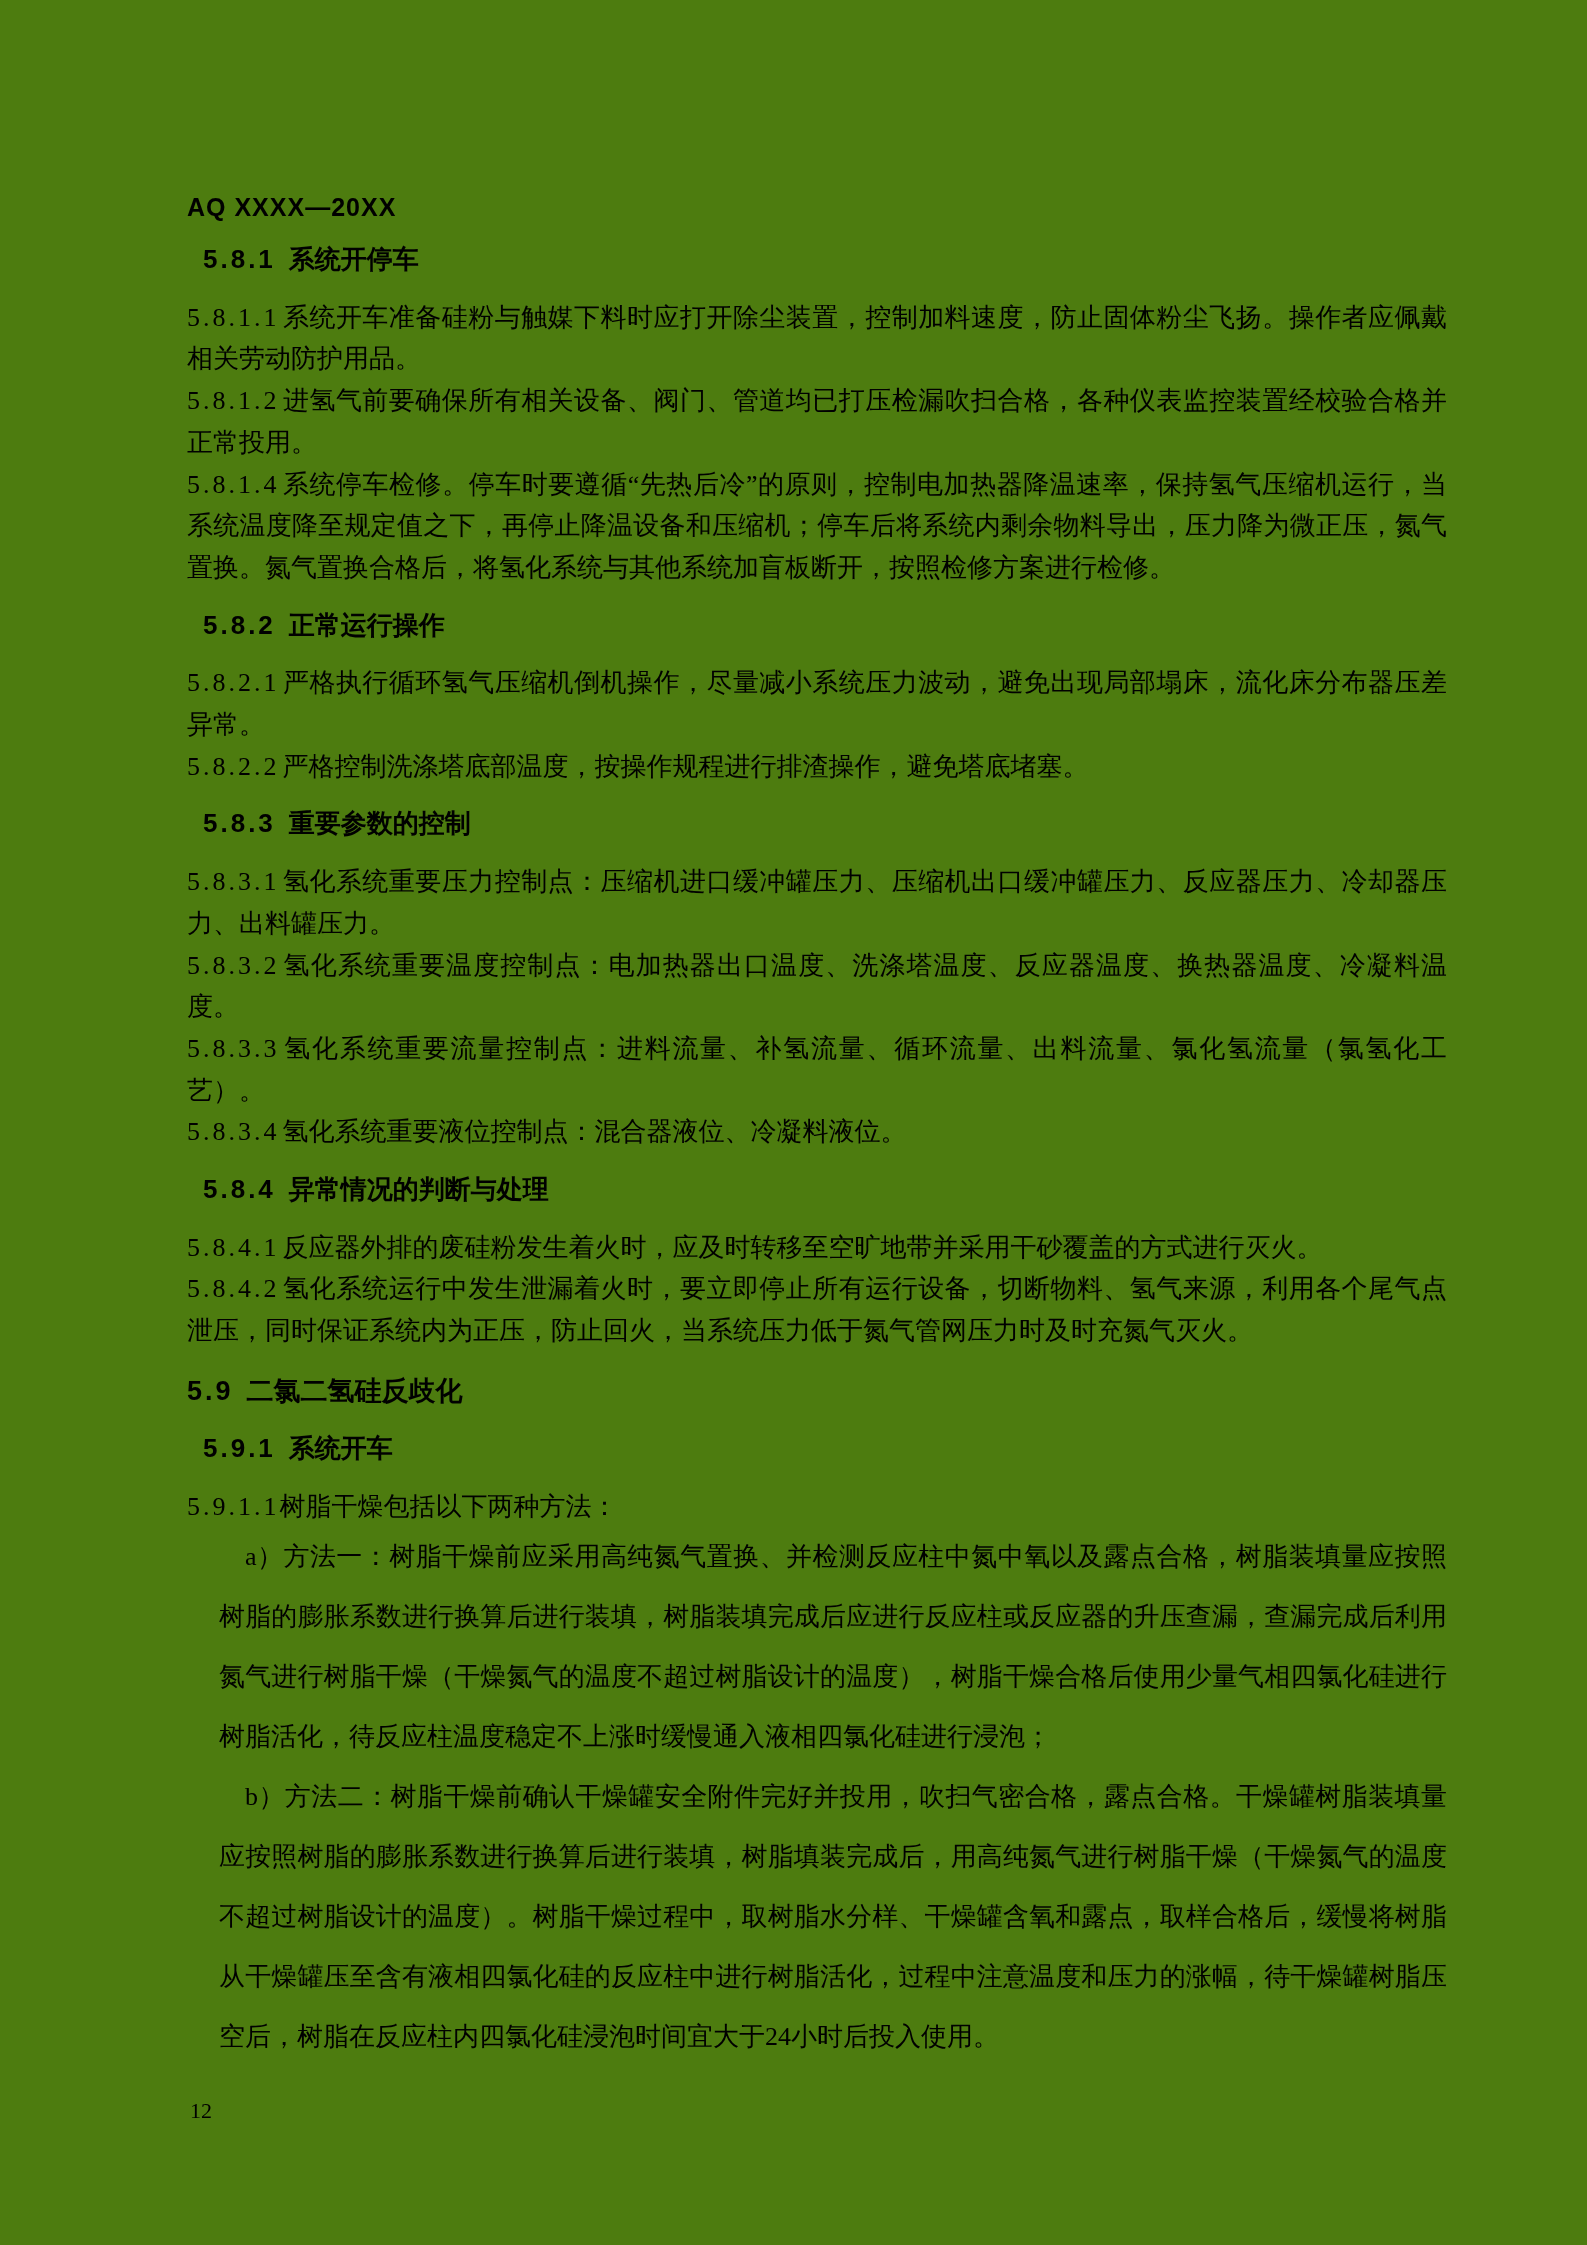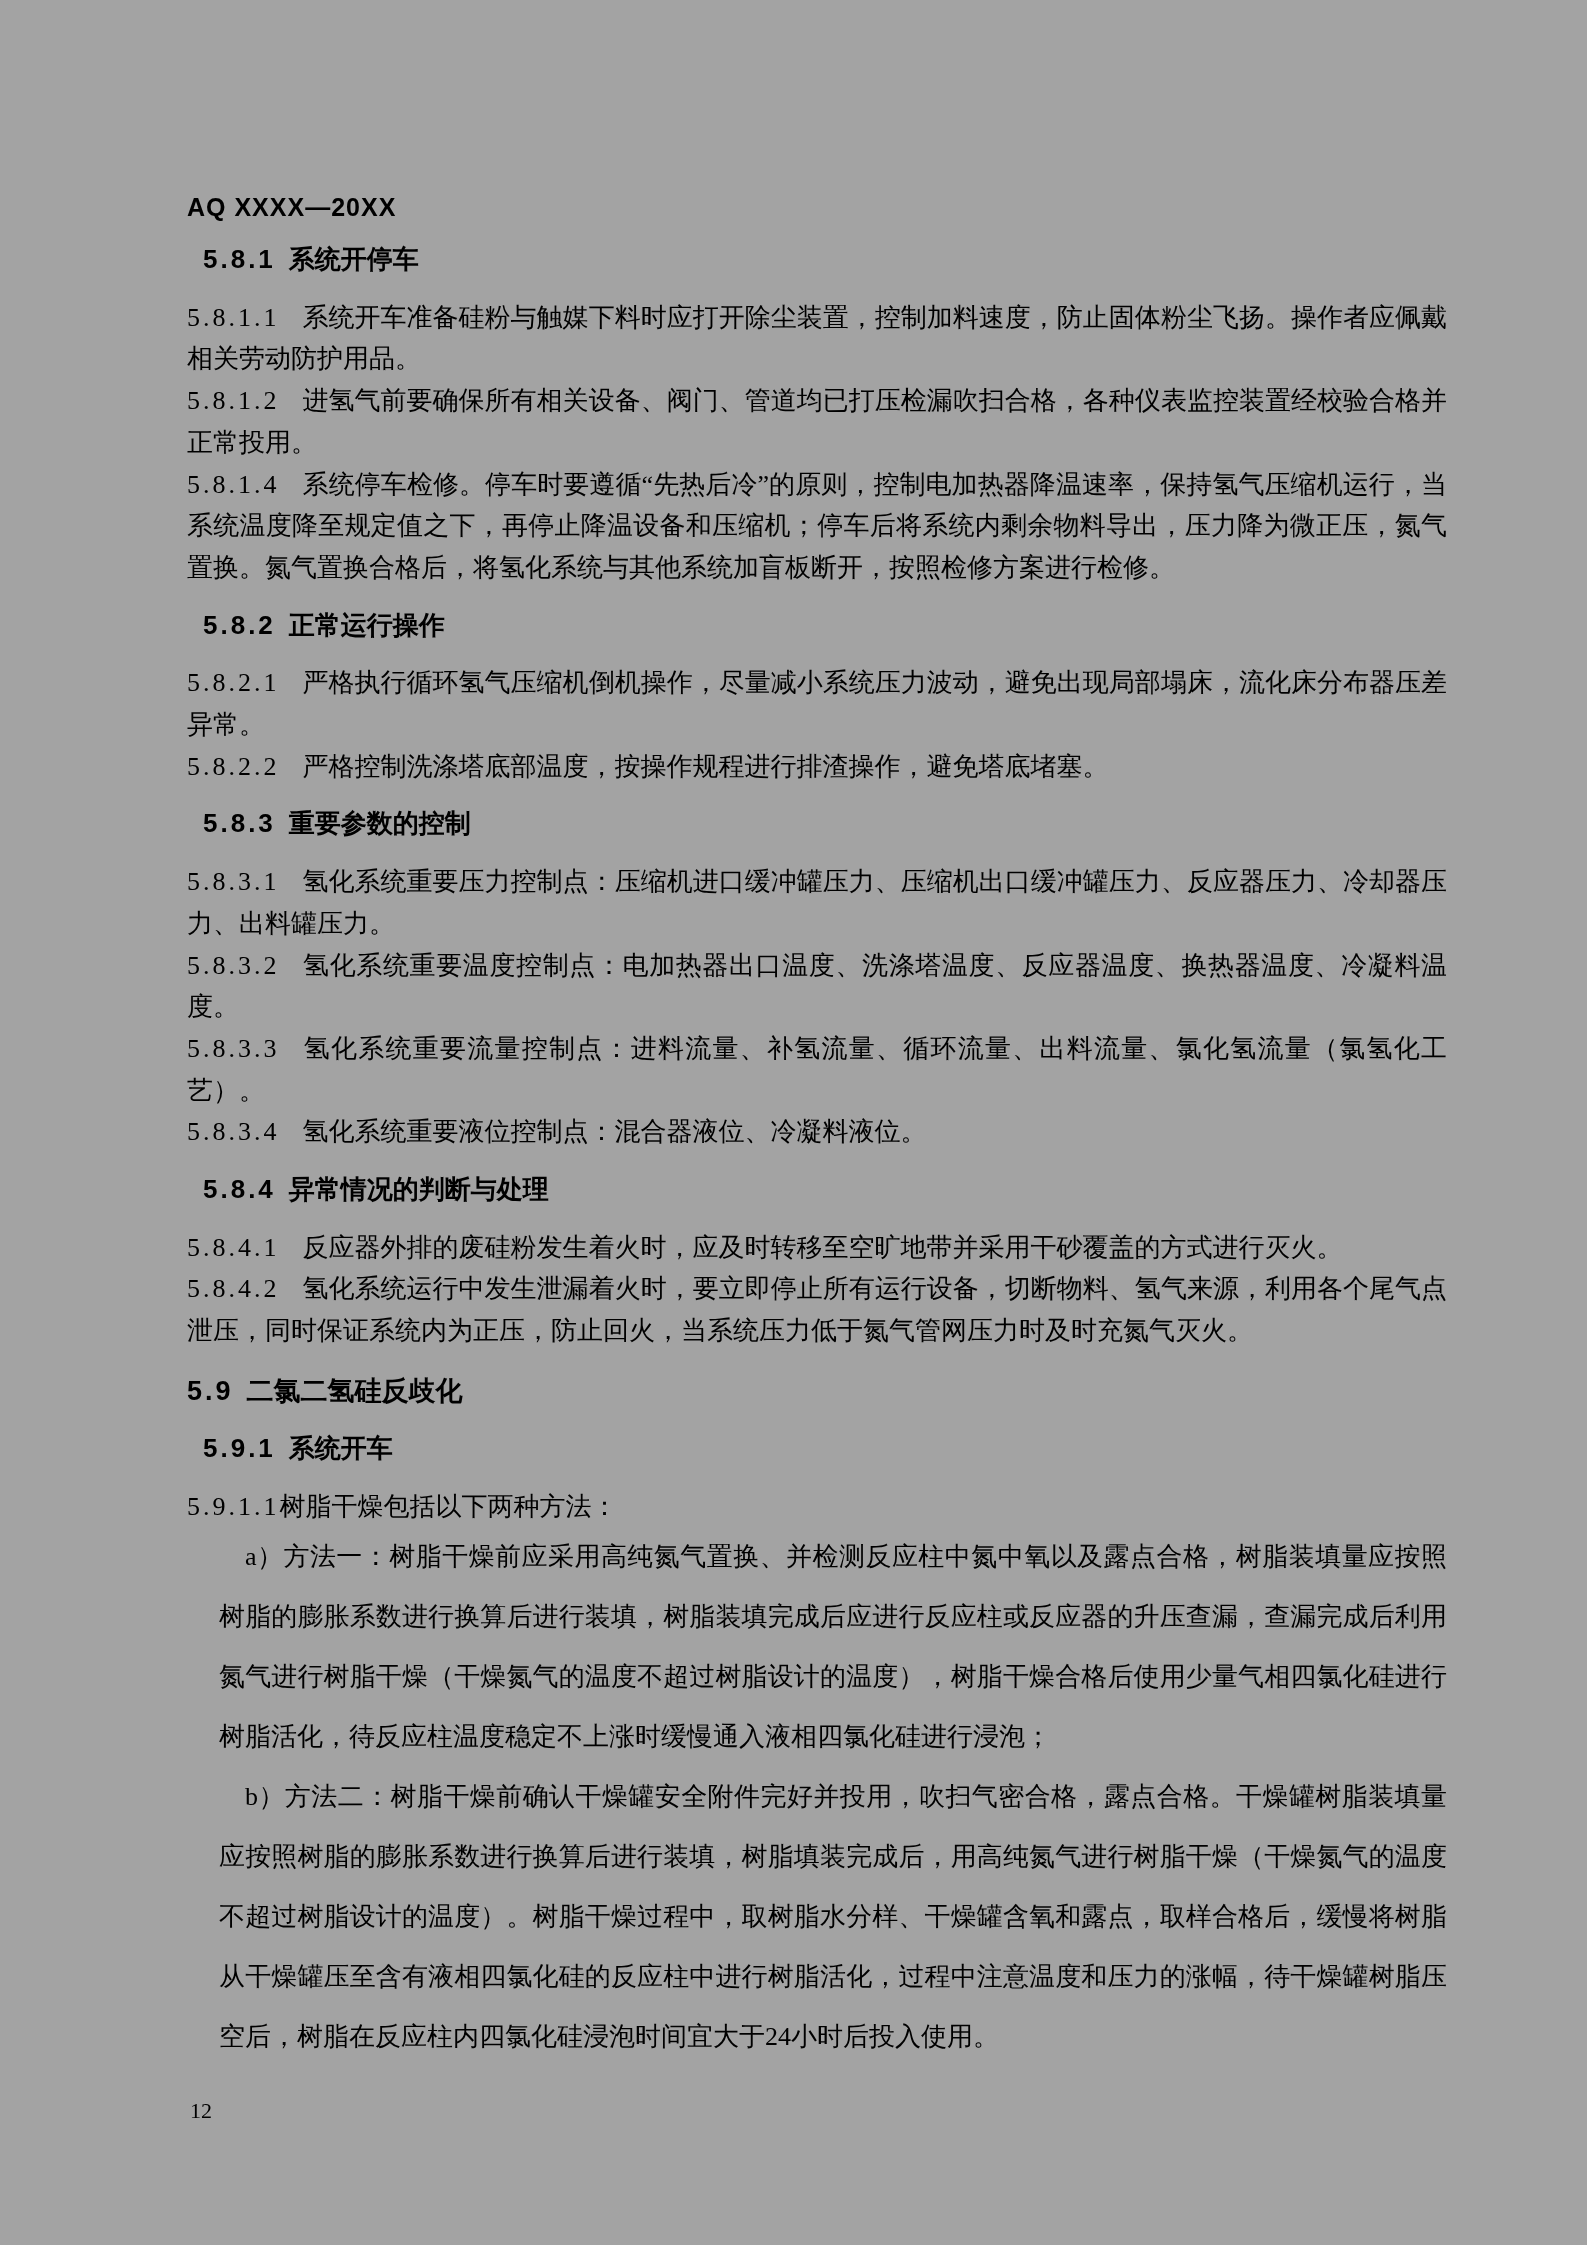--- a/index.html
+++ b/index.html
@@ -1,21 +1,21 @@
 <!DOCTYPE html>
 <html><head>
 <meta charset="utf-8">
 <style>
   html,body{margin:0;padding:0;}
   body{
     width:1587px;height:2245px;background:#ffffff;position:relative;
     font-family:"Liberation Serif","DejaVu Serif",serif;
     color:#000;
   }
-  .sheet{position:absolute;inset:0;background:#a3a3a3;}
+  .sheet{position:absolute;inset:0;background:#4d7c0f;}
   .content{position:absolute;left:187px;top:192px;width:1260px;}
   .doc-header{
     font-family:"Liberation Sans","DejaVu Sans",sans-serif;
     font-weight:bold;font-size:25px;line-height:30px;
     letter-spacing:1px;margin:0 0 17px 0;
   }
   h2.section-head{
     font-family:Liberation Sans, sans-serif;
     font-weight:bold;font-size:27px;line-height:42px;
     margin:18px 0 13px 0;white-space:pre-wrap;
@@ -23,21 +23,21 @@
   h3.clause-head{
     font-family:"Liberation Sans","DejaVu Sans",sans-serif;
     font-weight:bold;font-size:26px;line-height:41.7px;
     margin:16px;white-space:pre-wrap;
   }
   .hnum{letter-spacing:3px;margin-right:13px;}
   p.para{
     font-size:26px;line-height:41.7px;margin:0;
     text-align:justify;
   }
-  p.para .pnum{letter-spacing:3px;margin-right:23px;}
+  p.para .pnum{letter-spacing:3px;margin-right:3px;}
   p.para.tight .pnum{margin-right:0;letter-spacing:3px;}
   p.li{
     font-size:26px;line-height:60px;margin:0;
     text-align:justify;
     padding-left:32px;text-indent:26px;
   }
   .page-number{
     position:absolute;left:190px;top:2098px;
     font-size:22px;line-height:26px;
     font-family:"Liberation Serif","DejaVu Serif",serif;

